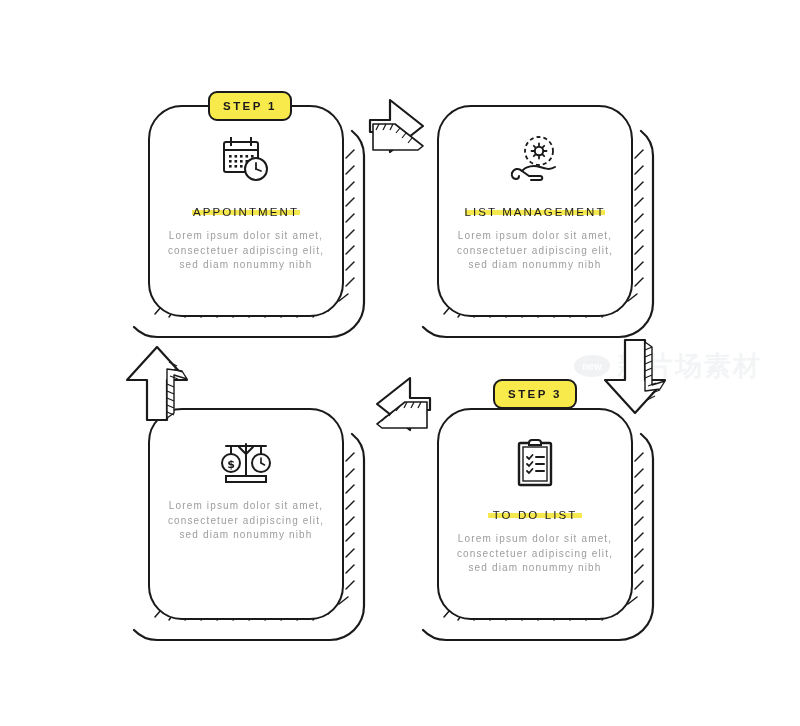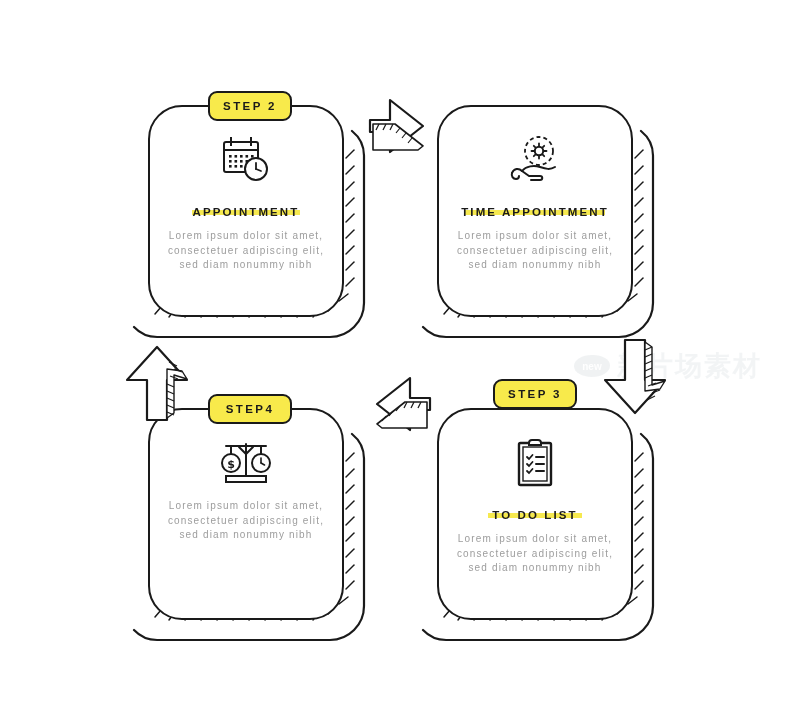--- a/index.html
+++ b/index.html
@@ -41,21 +41,21 @@
     position:relative;margin-top:17px;height:16px;
     display:flex;align-items:center;justify-content:center;width:100%;
   }
   .title-hl{
     position:absolute;height:5px;background:#f6e94f;
     left:50%;transform:translateX(-50%);
     top:6px;z-index:1;
   }
   .card-title{
     position:relative;z-index:2;
-    font-size:11.5px;font-weight:700;color:#1a1a1a;
+    font-size:11.5px;font-weight:400;color:#1a1a1a;
     letter-spacing:2.1px;white-space:nowrap;
     font-family:"Liberation Sans", sans-serif;
   }
   .card-desc{
     margin-top:9px;
     font-size:10px;color:#9d9d9d;
     letter-spacing:1.15px;line-height:14.5px;
     text-align:center;width:166px;
     font-family:"Liberation Sans", sans-serif;
   }
@@ -321,21 +321,21 @@
         </div>
         <div class="card-title-wrap">
           <div class="title-hl" style="width:108px;"></div>
           <div class="card-title">APPOINTMENT</div>
         </div>
         <div class="card-desc">Lorem ipsum dolor sit amet, consectetuer adipiscing elit, sed diam nonummy nibh</div>
       </div>
     </div>
   </div>
   <div class="badge" style="left:208px;top:91px;">
-    <span>STEP 2</span>
+    <span>STEP 1</span>
   </div>
 
   <div class="card" style="left:437px;top:105px;">
     <div class="card-body">
       <div class="card-inner">
         <div class="icon-wrap">
           <svg width="54" height="50" viewBox="0 0 54 50">
             <circle cx="31" cy="16" r="14" fill="none" stroke="#1a1a1a" stroke-width="1.8" stroke-dasharray="4 3"></circle>
             <circle cx="31" cy="16" r="4.2" fill="none" stroke="#1a1a1a" stroke-width="2"></circle>
             <g stroke="#1a1a1a" stroke-width="1.8" stroke-linecap="round">
@@ -348,21 +348,21 @@
               <line x1="36.2" y1="10.8" x2="34.4" y2="12.6"></line>
               <line x1="27.6" y1="19.4" x2="25.8" y2="21.2"></line>
             </g>
             <path d="M4,38 c2,-5 7,-5 10,-2 l7,5 h11 c3,0 3,4 0,4 h-9" fill="none" stroke="#1a1a1a" stroke-width="2" stroke-linecap="round" stroke-linejoin="round"></path>
             <path d="M14,36 c4,-5 12,-6 18,-4 c6,2 10,3 15,0" fill="none" stroke="#1a1a1a" stroke-width="2" stroke-linecap="round"></path>
             <path d="M4,38 c-1,3 1,6 4,6 c2,0 3,-1 3,-3" fill="none" stroke="#1a1a1a" stroke-width="2" stroke-linecap="round"></path>
           </svg>
         </div>
         <div class="card-title-wrap">
           <div class="title-hl" style="width:140px;"></div>
-          <div class="card-title">TIME APPOINTMENT</div>
+          <div class="card-title">LIST MANAGEMENT</div>
         </div>
         <div class="card-desc">Lorem ipsum dolor sit amet, consectetuer adipiscing elit, sed diam nonummy nibh</div>
       </div>
     </div>
   </div>
 
   <div class="card" style="left:148px;top:408px;">
     <div class="card-body">
       <div class="card-inner">
         <div class="icon-wrap">
@@ -380,23 +380,20 @@
             <g stroke="#1a1a1a" stroke-width="1.6" stroke-linecap="round">
               <line x1="43" y1="25" x2="43" y2="20"></line>
               <line x1="43" y1="25" x2="46.5" y2="27"></line>
             </g>
             <rect x="8" y="38" width="40" height="6" fill="none" stroke="#1a1a1a" stroke-width="2"></rect>
           </svg>
         </div>
         <div class="card-desc">Lorem ipsum dolor sit amet, consectetuer adipiscing elit, sed diam nonummy nibh</div>
       </div>
     </div>
-  </div>
-  <div class="badge" style="left:208px;top:394px;">
-    <span>STEP4</span>
   </div>
 
   <div class="card" style="left:437px;top:408px;">
     <div class="card-body">
       <div class="card-inner">
         <div class="icon-wrap">
           <svg width="46" height="52" viewBox="0 0 46 52">
             <rect x="7" y="6" width="32" height="42" rx="1.5" fill="#ffffff" stroke="#1a1a1a" stroke-width="2.4"></rect>
             <rect x="11" y="10" width="24" height="34" fill="none" stroke="#1a1a1a" stroke-width="1.4"></rect>
             <path d="M17,8 h12 v-2 a3,3 0 0 0 -3,-3 h-6 a3,3 0 0 0 -3,3 z" fill="#ffffff" stroke="#1a1a1a" stroke-width="2"></path>

